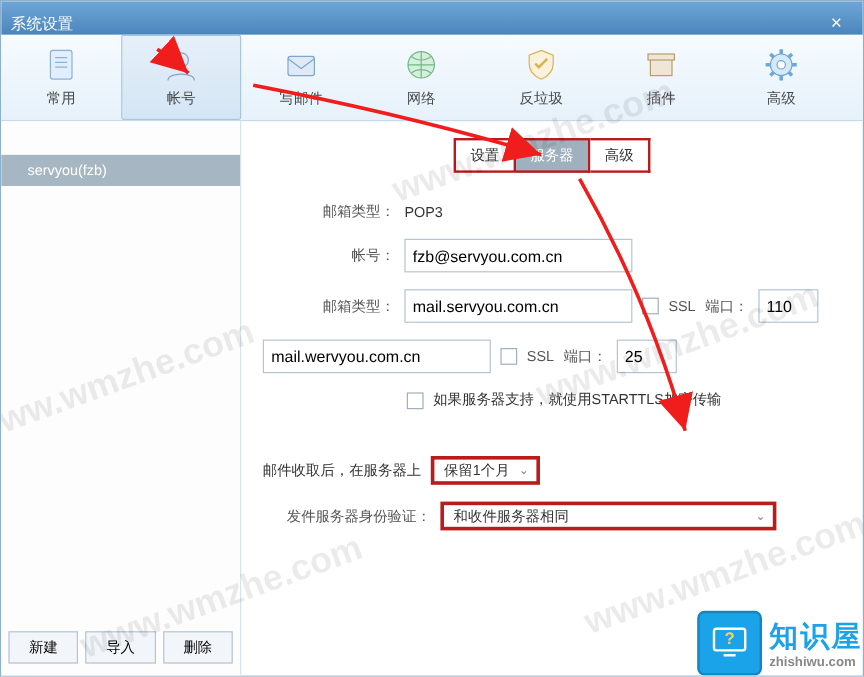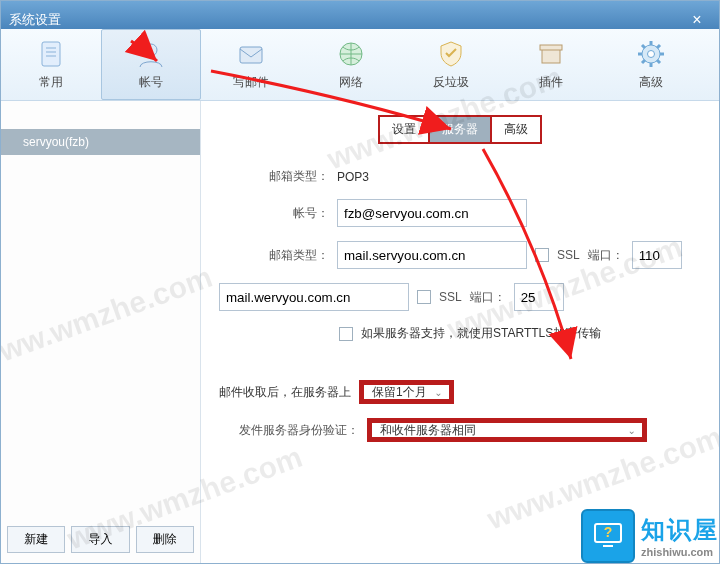--- a/index.html
+++ b/index.html
@@ -23,21 +23,21 @@
   .tabs .tab { border: 2px solid #b91c1c; padding: 4px 12px; background: #fff; cursor: pointer; }
   .tabs .tab + .tab { border-left: none; }
   .tabs .tab.selected { background: #9fb0be; color: #fff; }
   .form-row { display: flex; align-items: center; margin-bottom: 14px; gap: 8px; }
   .form-row .lbl { width: 110px; text-align: right; color: #555; }
   .input { border: 1px solid #b5c4d3; height: 28px; padding: 0 6px; background: #fff; }
   .w-main { width: 190px; }
   .w-port { width: 50px; }
   .port-lbl { color: #555; }
   .checkbox { width: 14px; height: 14px; border: 1px solid #9fb0be; background: #fff; display: inline-block; }
-  .select { border: 5px solid #b91c1c; height: 24px; padding: 0 22px 0 8px; background: #fff; display: inline-flex; align-items: center; position: relative; text-align: center; }
+  .select { border: 3px solid #b91c1c; height: 24px; padding: 0 22px 0 8px; background: #fff; display: inline-flex; align-items: center; position: relative; text-align: center; }
   .select .chev { position: absolute; right: 6px; font-size: 10px; color: #888; }
   .w-wide { width: 280px; }
   .form-row.indented { padding-left: 120px; }
   svg { overflow: visible; }
   .annotation { position: absolute; inset: 0; pointer-events: none; }
   .wm { position: absolute; color: rgba(0,0,0,0.08); font-size: 30px; font-weight: bold; transform: rotate(-20deg); }
   .brand { position: absolute; right: 0; bottom: 0; display: flex; align-items: center; }
   .brand-icon { width: 54px; height: 54px; background: #1aa3e8; border: 2px solid #1286c2; border-radius: 6px; display: flex; align-items: center; justify-content: center; margin-right: 6px; }
   .brand-text { color: #1aa3e8; font-weight: bold; }
 </style>

